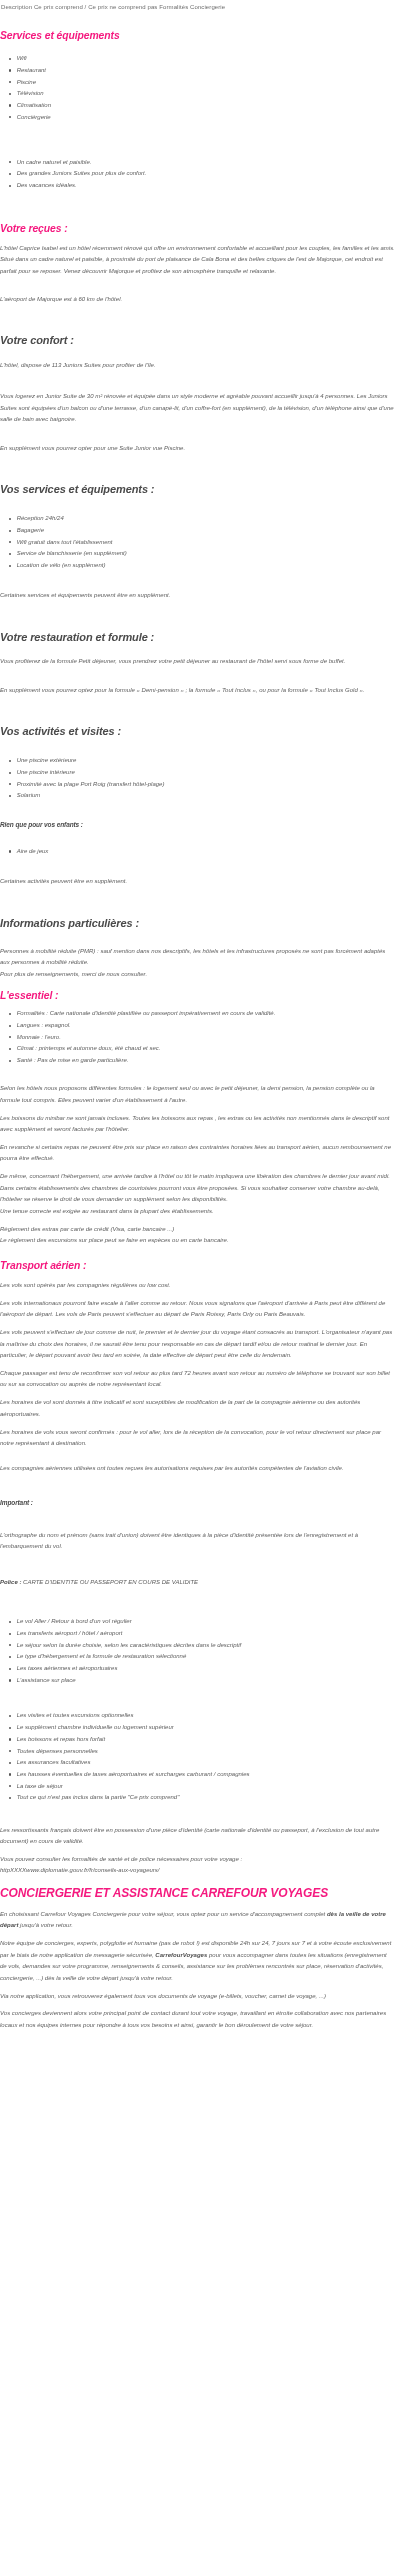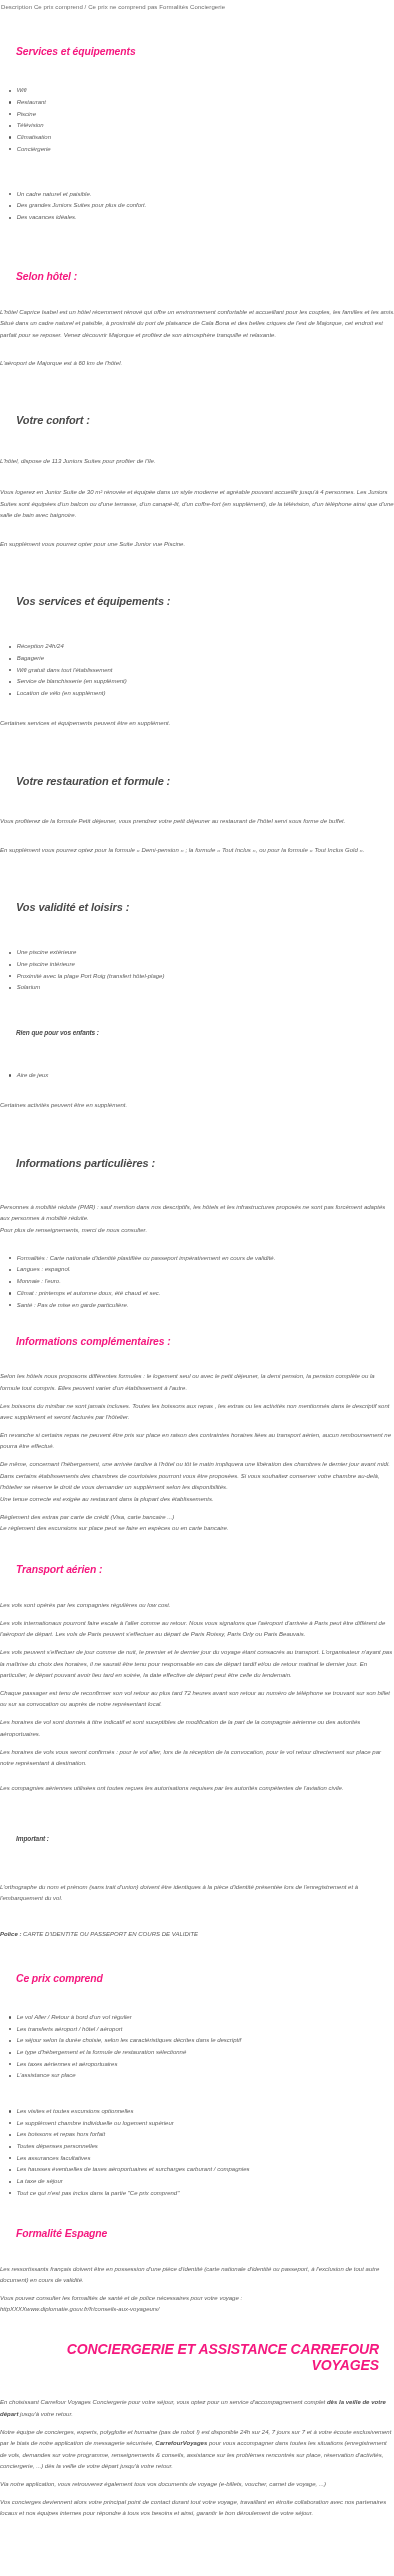--- a/index.html
+++ b/index.html
@@ -17,42 +17,41 @@
     font-size: 6px;
     color: #6d6d6d;
     padding: 4.2px 2.1px 0 1px;
     letter-spacing: 0.1px;
     font-style: normal;
     white-space: nowrap;
   }
 
   
   h1.sec, h2.sec, h3.sec {
-    margin: 16px;
+    margin: 0;
     font-weight: bold;
     font-style: italic;
     letter-spacing: -0.1px;
     line-height: 1.1;
   }
   h1.sec {               
     font-size: 10.4px;
     color: #f5197f;
   }
   h2.sec {               
     font-size: 11px;
     color: #4a4a4a;
   }
   h3.sec {               
     font-size: 6.5px;
     color: #4a4a4a;
   }
   h1.caps {
-    font-size: 14px;
+    font-size: 12px;
     color:#f5197f;
-    text-align:right;
   }
 
   
   p.tx {
     margin: 0;
     font-style: italic;
     font-size: 6px;
     line-height: 1.92;
     color: #5d5d5d;
     letter-spacing: 0.01px;
@@ -117,21 +116,21 @@
 
   <div class="sp26"></div>
   <ul class="bl">
     <li>Un cadre naturel et paisible.</li>
     <li>Des grandes Juniors Suites pour plus de confort.</li>
     <li>Des vacances idéales.</li>
   </ul>
 
   <div class="sp56"></div>
 
-  <h1 class="sec">Selon hôtel :</h1>
+  <h1 class="sec">Votre reçues :</h1>
   <div class="sp16"></div>
   <p class="tx">L'hôtel Caprice Isabel est un hôtel récemment rénové qui offre un environnement confortable et accueillant pour les couples, les familles et les amis. Situé dans un cadre naturel et paisible, à proximité du port de plaisance de Cala Bona et des belles criques de l'est de Majorque, cet endroit est parfait pour se reposer. Venez découvrir Majorque et profitez de son atmosphère tranquille et relaxante.</p>
   <div class="sp32"></div>
   <p class="tx">L'aéroport de Majorque est à 60 km de l'hôtel.</p>
 
   <div class="sp56"></div>
 
   <h2 class="sec">Votre confort :</h2>
   <div class="sp26"></div>
   <p class="tx">L'hôtel, dispose de 113 Juniors Suites pour profiter de l'île.</p>
@@ -157,21 +156,21 @@
   <div class="sp56"></div>
 
   <h2 class="sec">Votre restauration et formule :</h2>
   <div class="sp26"></div>
   <p class="tx">Vous profiterez de la formule Petit déjeuner, vous prendrez votre petit déjeuner au restaurant de l'hôtel servi sous forme de buffet.</p>
   <div class="sp32"></div>
   <p class="tx">En supplément vous pourrez optez pour la formule « Demi-pension » ; la formule « Tout Inclus », ou pour la formule « Tout Inclus Gold ».</p>
 
   <div class="sp56"></div>
 
-  <h2 class="sec">Vos validité et loisirs :</h2>
+  <h2 class="sec">Vos activités et visites :</h2>
   <div class="sp38"></div>
   <ul class="bl">
     <li>Une piscine extérieure</li>
     <li>Une piscine intérieure</li>
     <li>Proximité avec la plage Port Roig (transfert hôtel-plage)</li>
     <li>Solarium</li>
   </ul>
   <div class="sp32"></div>
   <h3 class="sec">Rien que pour vos enfants :</h3>
   <div class="sp38"></div>
@@ -183,32 +182,32 @@
 
   <div class="sp56"></div>
 
   <h2 class="sec">Informations particulières :</h2>
   <div class="sp32"></div>
   <p class="tx">Personnes à mobilité réduite (PMR) : sauf mention dans nos descriptifs, les hôtels et les infrastructures proposés ne sont pas forcément adaptés aux personnes à mobilité réduite.</p>
   <p class="tx">Pour plus de renseignements, merci de nous consulter.</p>
 
   <div class="sp20"></div>
 
+  <h1 class="sec">L'essentiel :</h1>
   <div class="sp16"></div>
   <ul class="bl">
     <li>Formalités : Carte nationale d'identité plastifiée ou passeport impérativement en cours de validité.</li>
     <li>Langues : espagnol.</li>
     <li>Monnaie : l'euro.</li>
     <li>Climat : printemps et automne doux, été chaud et sec.</li>
     <li>Santé : Pas de mise en garde particulière.</li>
   </ul>
 
   <div class="sp12"></div>
 
-  <h1 class="sec">Informations complémentaires :</h1>
   <div class="sp16"></div>
   <p class="tx">Selon les hôtels nous proposons différentes formules : le logement seul ou avec le petit déjeuner, la demi pension, la pension complète ou la formule tout compris. Elles peuvent varier d'un établissement à l'autre.</p>
   <div class="sp12"></div>
   <p class="tx">Les boissons du minibar ne sont jamais incluses. Toutes les boissons aux repas , les extras ou les activités non mentionnés dans le descriptif sont avec supplément et seront facturés par l'hôtelier.</p>
   <div class="sp12"></div>
   <p class="tx">En revanche si certains repas ne peuvent être pris sur place en raison des contraintes horaires liées au transport aérien, aucun remboursement ne pourra être effectué.</p>
   <div class="sp12"></div>
   <p class="tx">De même, concernant l'hébergement, une arrivée tardive à l'hôtel ou tôt le matin impliquera une libération des chambres le dernier jour avant midi. Dans certains établissements des chambres de courtoisies pourront vous être proposées. Si vous souhaitez conserver votre chambre au-delà, l'hôtelier se réserve le droit de vous demander un supplément selon les disponibilités.</p>
   <p class="tx">Une tenue correcte est exigée au restaurant dans la plupart des établissements.</p>
   <div class="sp12"></div>
@@ -238,21 +237,20 @@
   <h3 class="sec">Important :</h3>
   <div class="sp46"></div>
   <p class="tx">L'orthographe du nom et prénom (sans trait d'union) doivent être identiques à la pièce d'identité présentée lors de l'enregistrement et à l'embarquement du vol.</p>
 
   <div class="sp46"></div>
 
   <p class="tx"><span class="lbl">Police :</span> <span>CARTE D'IDENTITE OU PASSEPORT EN COURS DE VALIDITE</span></p>
 
   <div class="sp32"></div>
 
-  <h1 class="sec">Ce prix comprend</h1>
   <div class="sp26"></div>
   <ul class="bl">
     <li>Le vol Aller / Retour à bord d'un vol régulier</li>
     <li>Les transferts aéroport / hôtel / aéroport</li>
     <li>Le séjour selon la durée choisie, selon les caractéristiques décrites dans le descriptif</li>
     <li>Le type d'hébergement et la formule de restauration sélectionné</li>
     <li>Les taxes aériennes et aéroportuaires</li>
     <li>L'assistance sur place</li>
   </ul>
 
@@ -265,21 +263,20 @@
     <li>Les boissons et repas hors forfait</li>
     <li>Toutes dépenses personnelles</li>
     <li>Les assurances facultatives</li>
     <li>Les hausses éventuelles de taxes aéroportuaires et surcharges carburant / compagnies</li>
     <li>La taxe de séjour</li>
     <li>Tout ce qui n'est pas inclus dans la partie "Ce prix comprend"</li>
   </ul>
 
   <div class="sp20"></div>
 
-  <h1 class="sec">Formalité Espagne</h1>
   <div class="sp16"></div>
   <p class="tx">Les ressortissants français doivent être en possession d'une pièce d'identité (carte nationale d'identité ou passeport, à l'exclusion de tout autre document) en cours de validité.</p>
   <div class="sp12"></div>
   <p class="tx">Vous pouvez consulter les formalités de santé et de police nécessaires pour votre voyage :</p>
   <p class="tx">httpXXXXwww.diplomatie.gouv.fr/fr/conseils-aux-voyageurs/</p>
 
   <div class="sp20"></div>
 
   <h1 class="sec caps">CONCIERGERIE ET ASSISTANCE CARREFOUR VOYAGES</h1>
   <div class="sp16"></div>

